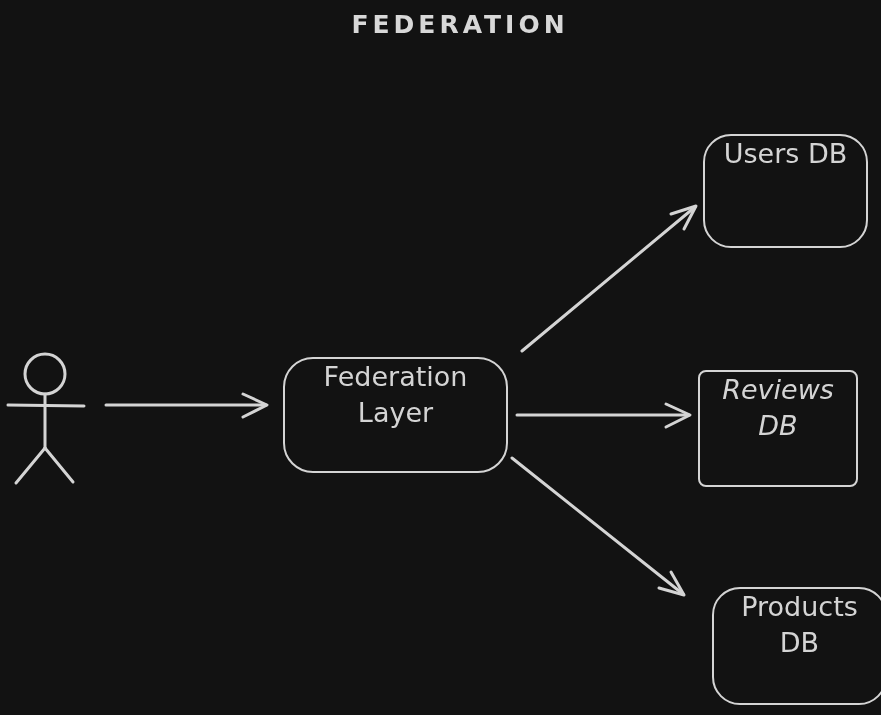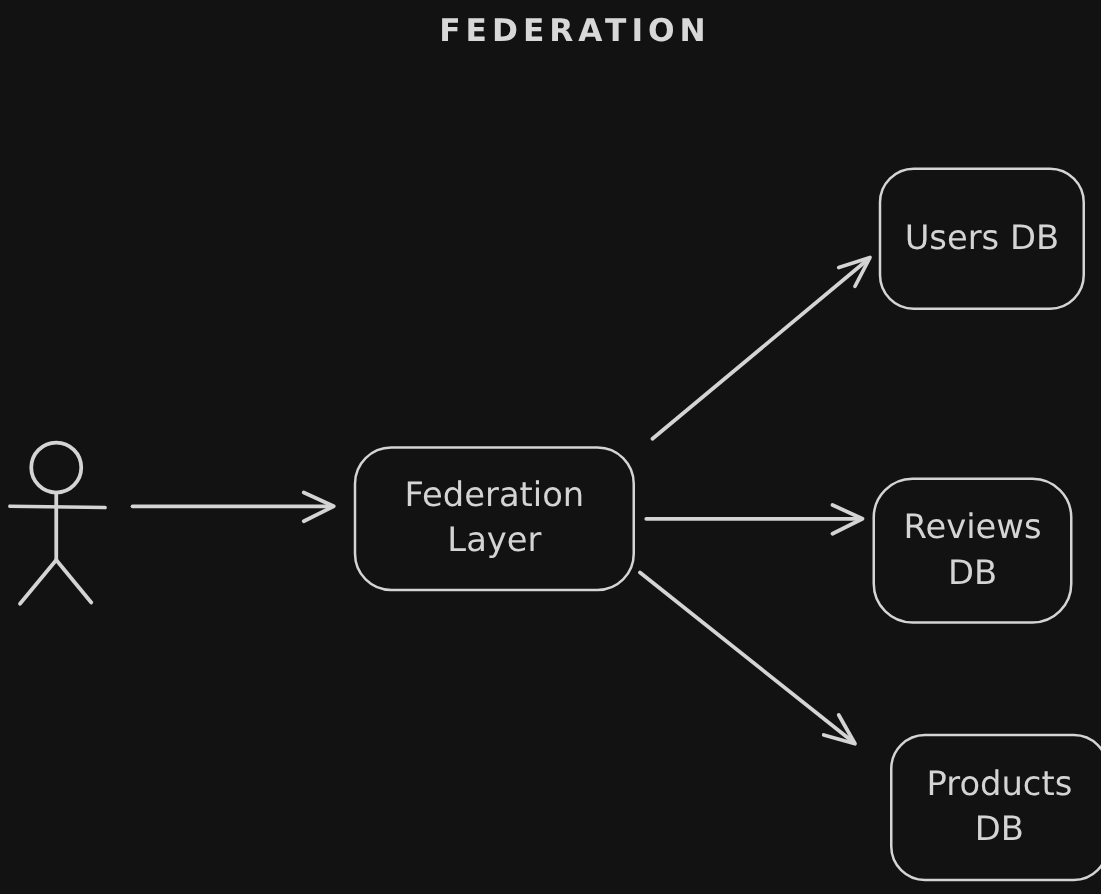--- a/index.html
+++ b/index.html
@@ -31,33 +31,32 @@
     top: 0;
     left: 0;
   }
   .node {
     position: absolute;
     box-sizing: border-box;
     border: 2.5px solid #d4d4d4;
     border-radius: 30px;
     background: #121212;
     display: flex;
-    align-items: center;
     justify-content: center;
     text-align: center;
   }
   .node .label {
     color: #d4d4d4;
     font-size: 27px;
     line-height: 1.35;
     white-space: pre-line;
   }
   .node.federation { left: 283px; top: 357px; width: 225px; height: 116px; }
   .node.users      { left: 703px; top: 134px; width: 165px; height: 114px; border-radius: 28px; }
-  .node.reviews    { left: 698px; top: 382px; width: 160px; height: 117px; border-radius: 32px; }
+  .node.reviews    { left: 698px; top: 370px; width: 160px; height: 117px; border-radius: 8px; font-style: italic; }
   .node.products   { left: 712px; top: 587px; width: 175px; height: 118px; border-radius: 28px; }
 </style>
 </head>
 <body>
 
 <div id="canvas">
 
   <div class="title">FEDERATION</div>
 
   <svg class="shapes" width="881" height="715" viewBox="0 0 881 715" fill="none" stroke="#d4d4d4" stroke-width="3" stroke-linecap="round" stroke-linejoin="round">

